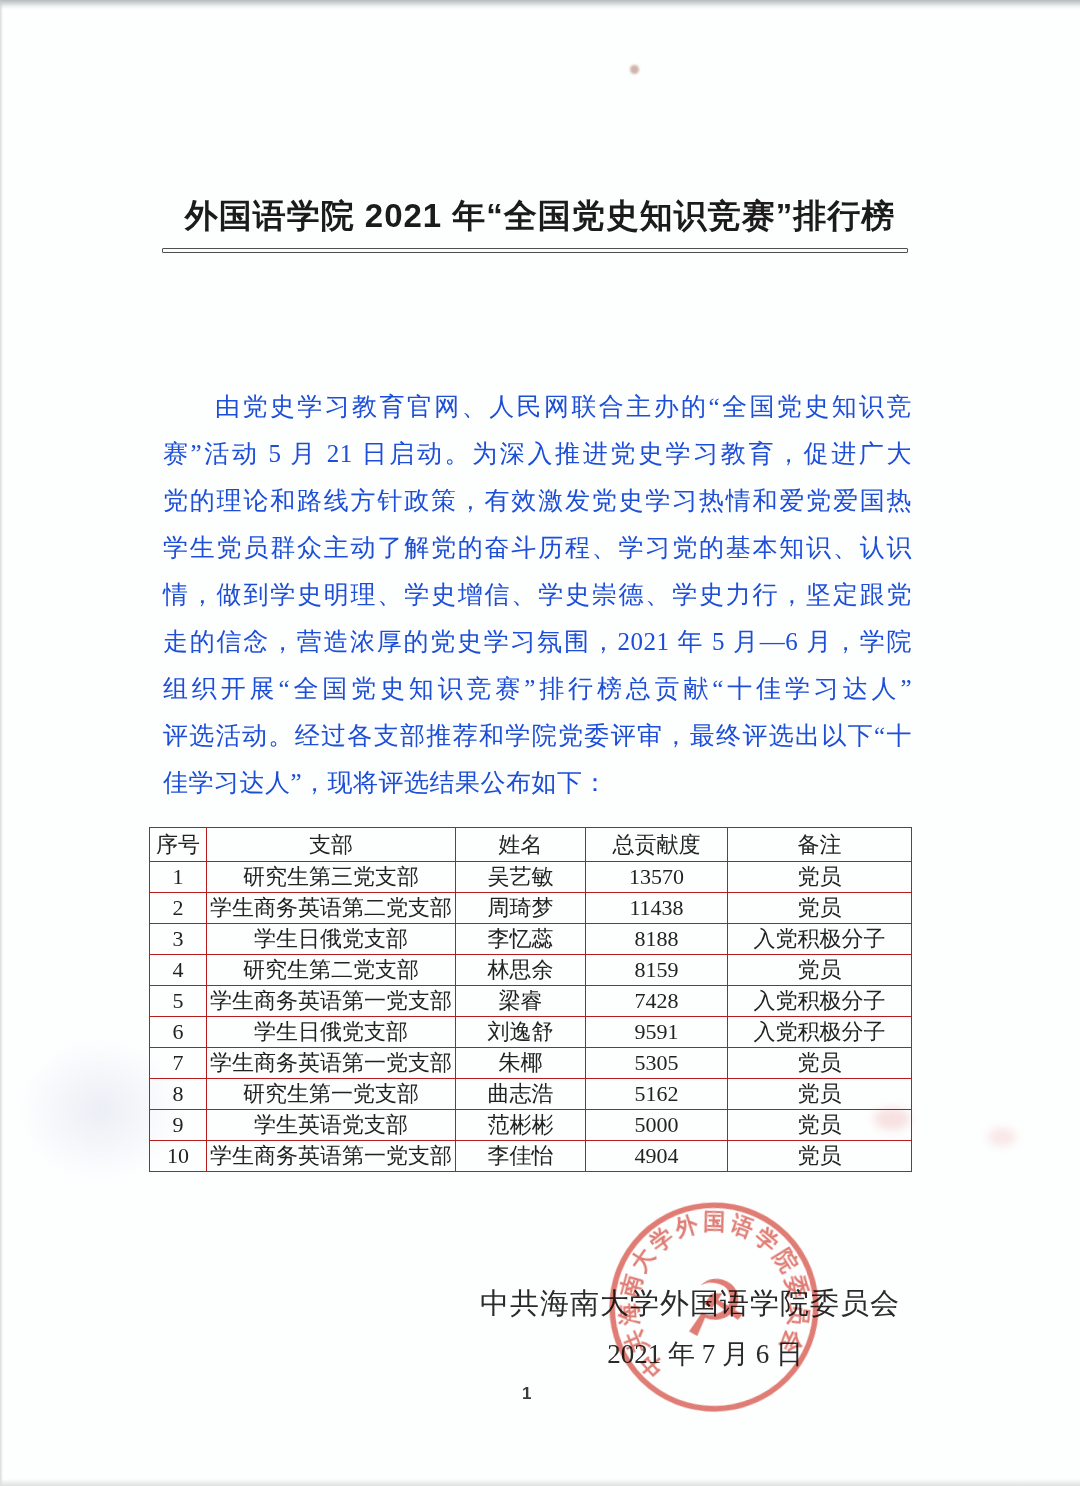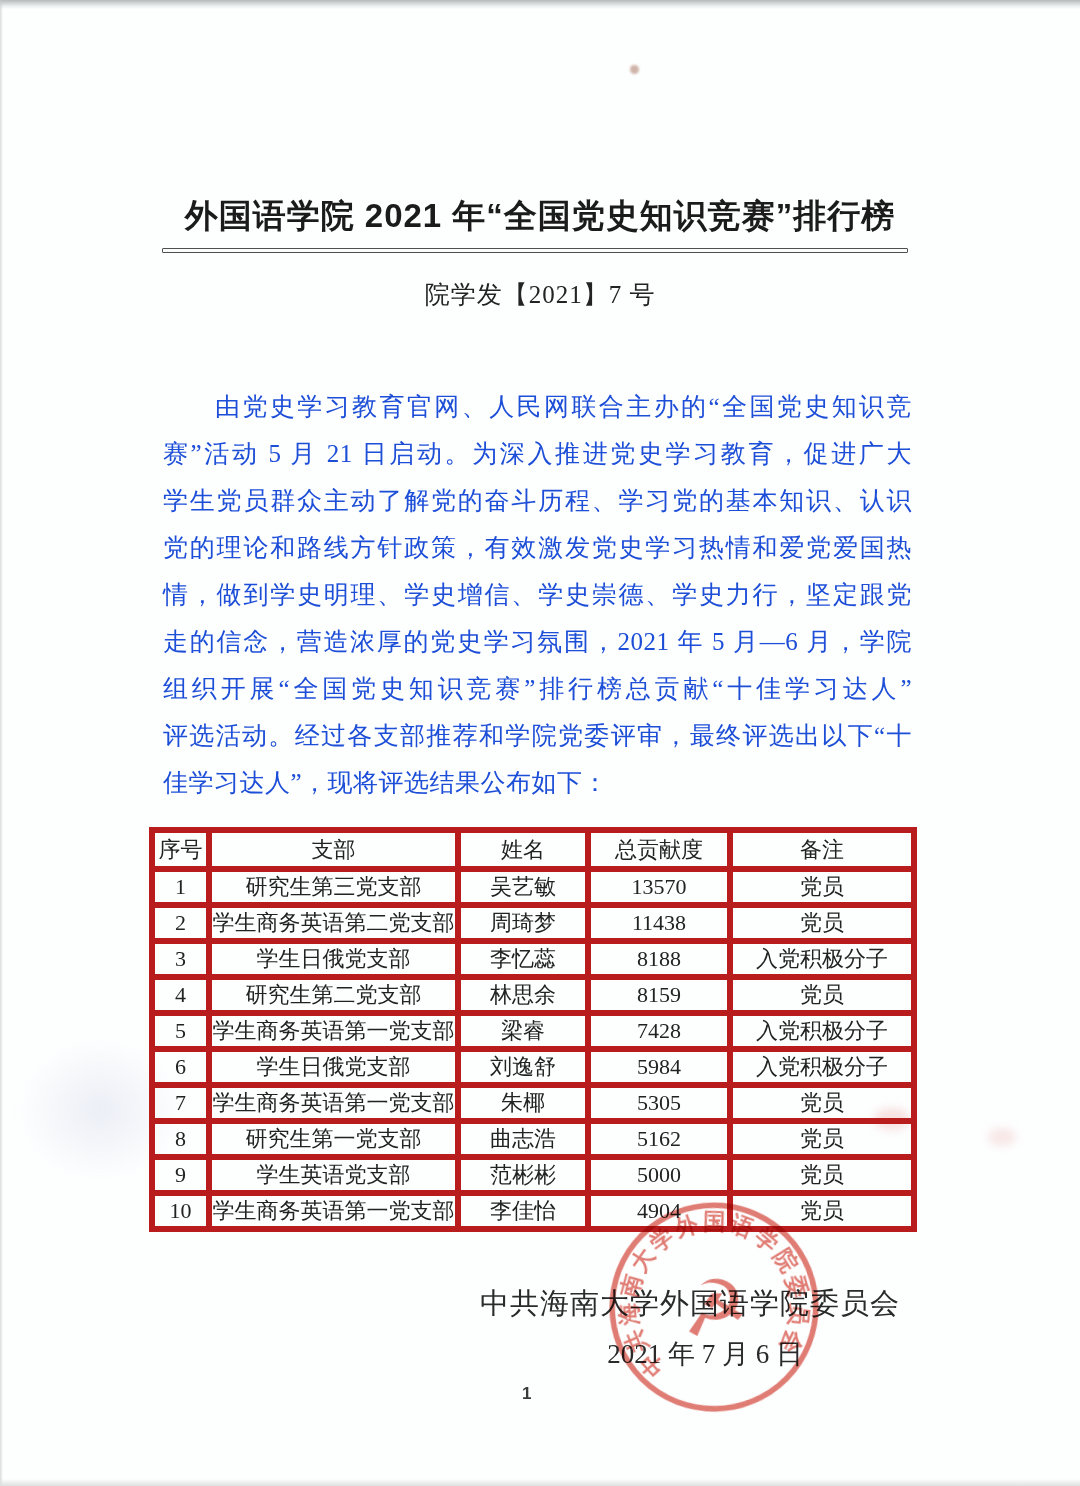--- a/index.html
+++ b/index.html
@@ -56,21 +56,21 @@
   .body-line.indent { padding-left:52px; }
   .body-line.last   { text-align-last:left; }
 
   
   .results-table {
     position:absolute; left:149px; top:827px; width:762px;
     border-collapse:collapse; table-layout:fixed;
     font-size:22px; color:#222222;
   }
   .results-table th, .results-table td {
-    border:6px solid #b91c1c; text-align:center; vertical-align:middle;
+    border:1px solid #b91c1c; text-align:center; vertical-align:middle;
     padding:0; font-weight:normal; overflow:hidden; white-space:nowrap;
   }
   .results-table th { height:33px; }
   .results-table td { height:29px; }
   col.c-rank   { width:57px; }
   col.c-branch { width:249px; }
   col.c-name   { width:130px; }
   col.c-score  { width:142px; }
   col.c-remark { width:184px; }
 
@@ -98,27 +98,26 @@
   <div class="edge-bottom"></div>
   <div class="smudge-blue"></div>
   <div class="speck"></div>
   <div class="pink-smudge1"></div>
   <div class="pink-smudge2"></div>
 
   <div class="title-line title-line1">外国语学院 2021 年“全国党史知识竞赛”排行榜</div>
 
   <div class="rule"></div>
 
-  <div class="doc-number">院学发【2021】7 号</div>
 
   <div class="body-block">
     <div class="body-line indent">由党史学习教育官网、人民网联合主办的“全国党史知识竞</div>
     <div class="body-line">赛”活动 5 月 21 日启动。为深入推进党史学习教育，促进广大</div>
+    <div class="body-line">党的理论和路线方针政策，有效激发党史学习热情和爱党爱国热</div>
     <div class="body-line">学生党员群众主动了解党的奋斗历程、学习党的基本知识、认识</div>
-    <div class="body-line">党的理论和路线方针政策，有效激发党史学习热情和爱党爱国热</div>
     <div class="body-line">情，做到学史明理、学史增信、学史崇德、学史力行，坚定跟党</div>
     <div class="body-line">走的信念，营造浓厚的党史学习氛围，2021 年 5 月—6 月，学院</div>
     <div class="body-line">组织开展“全国党史知识竞赛”排行榜总贡献“十佳学习达人”</div>
     <div class="body-line">评选活动。经过各支部推荐和学院党委评审，最终评选出以下“十</div>
     <div class="body-line last">佳学习达人”，现将评选结果公布如下：</div>
   </div>
 
   <table class="results-table">
     <colgroup>
       <col class="c-rank">
@@ -174,21 +173,21 @@
       <td>学生商务英语第一党支部</td>
       <td>梁睿</td>
       <td>7428</td>
       <td>入党积极分子</td>
     </tr>
 
     <tr>
       <td>6</td>
       <td>学生日俄党支部</td>
       <td>刘逸舒</td>
-      <td>5984</td>
+      <td>9591</td>
       <td>入党积极分子</td>
     </tr>
 
     <tr>
       <td>7</td>
       <td>学生商务英语第一党支部</td>
       <td>朱椰</td>
       <td>5305</td>
       <td>党员</td>
     </tr>

